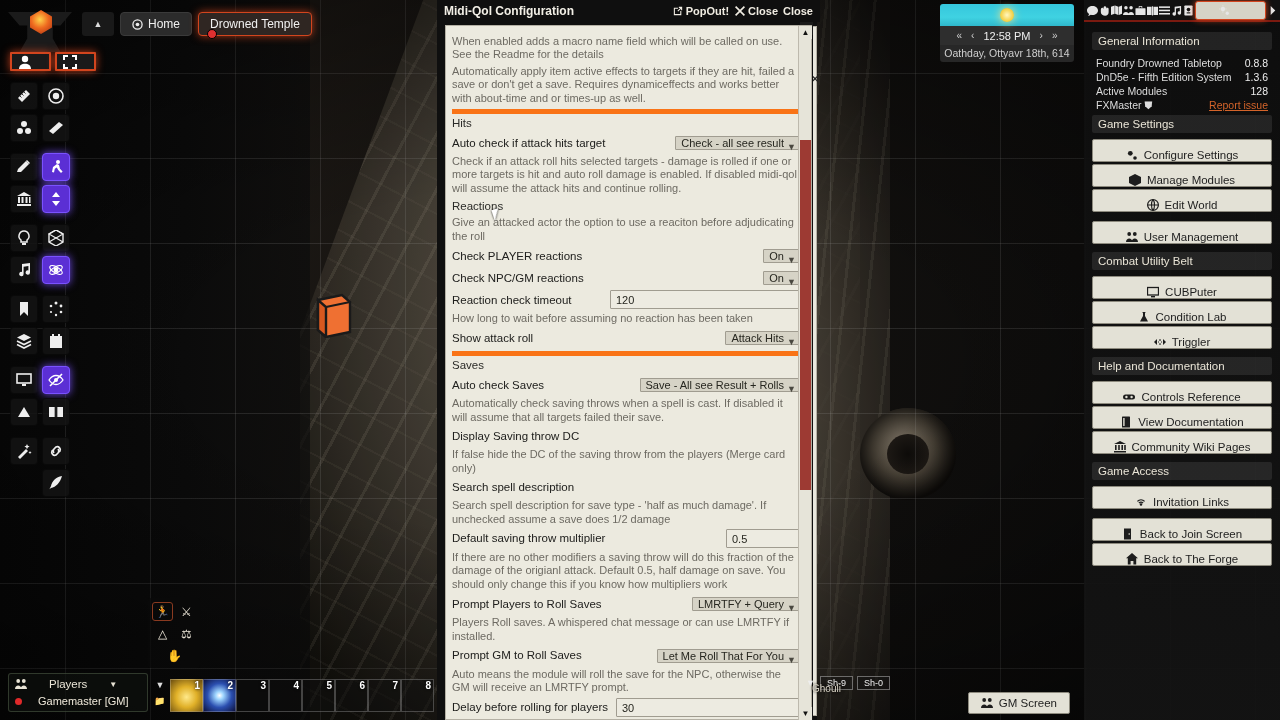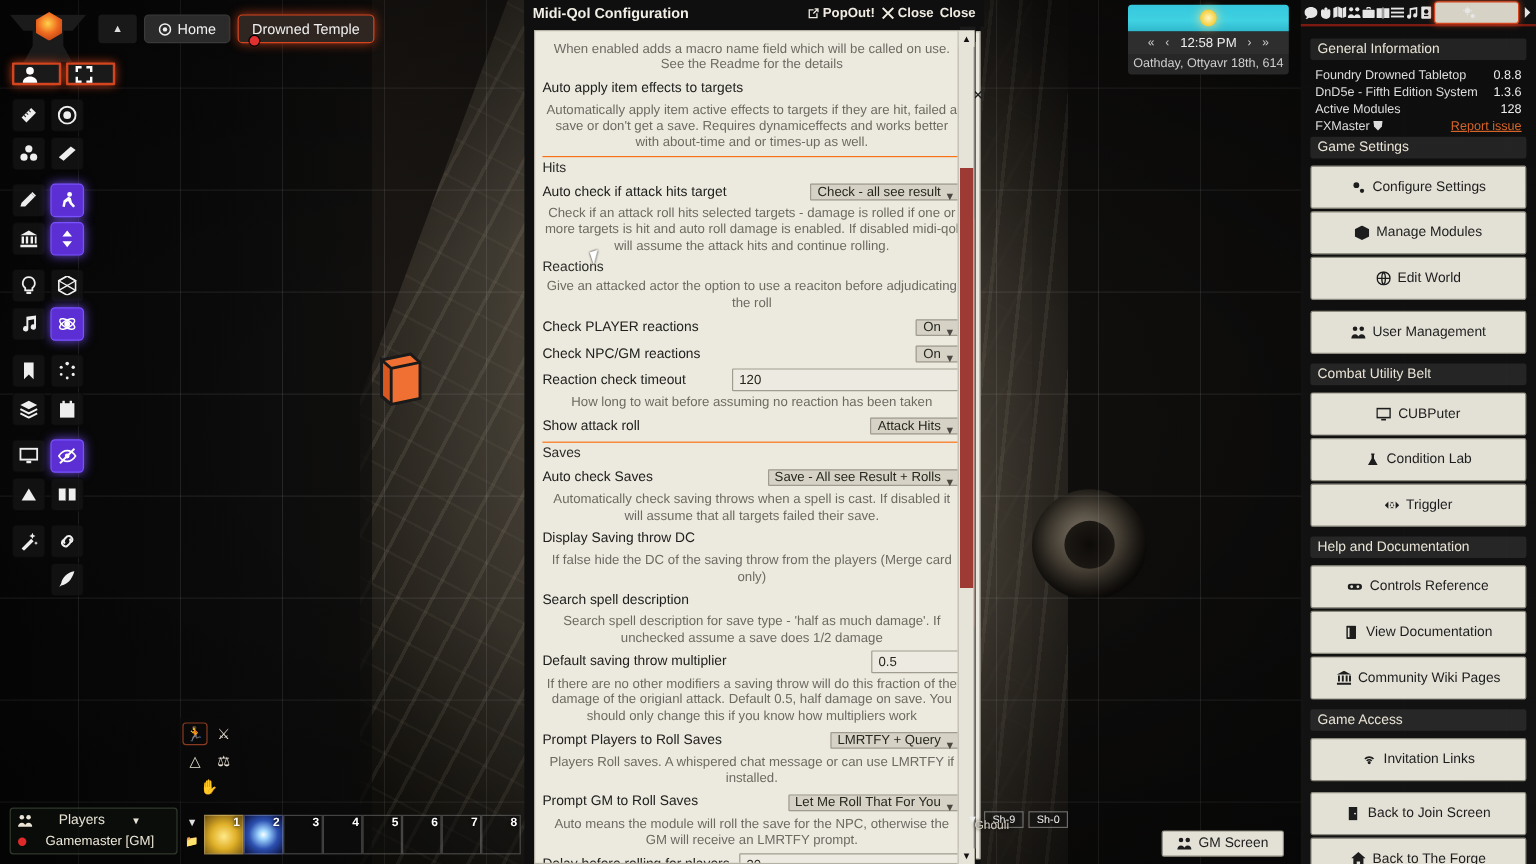--- a/index.html
+++ b/index.html
@@ -120,22 +120,22 @@
     color:#e6e6e6; font-size:10px; margin:0 .5px; }
   .sb-tab.sel{ border:1px solid #d2451e; border-radius:3px; box-shadow:0 0 6px rgba(210,69,30,.9); color:#fff;}
   .sb-tab svg{ width:11px; height:11px; fill:#e6e6e6; }
   .sb-body{ padding:8px 8px 14px; overflow:hidden; height:698px; }
   .sb-head{ background:rgba(255,255,255,.09); color:#e9e4d6; font-size:11.5px; padding:3px 6px;
     margin:8px 0 6px; border-radius:2px; }
   .sb-head:first-child{ margin-top:2px; }
   .info-row{ display:flex; justify-content:space-between; color:#ddd; font-size:10.5px; padding:1px 4px; }
   .info-row .v{ color:#ededed; }
   .info-row .warn{ color:#d4642a; text-decoration:underline; }
-  .sbtn{ display:flex; align-items:center; justify-content:center; gap:6px;
-    background:#e3e1d6; color:#1d1d1d; font-size:11.5px; height:36px; margin-bottom:2px;
+  .sbtn{ display:flex; align-items:flex-end; justify-content:center; gap:6px;
+    background:#e3e1d6; color:#1d1d1d; font-size:11.5px; height:23px; margin-bottom:2px;
     border:1px solid #8d8a7e; border-radius:2px; }
   .sbtn svg{ width:12px; height:12px; fill:#1d1d1d; }
   .sbtn.gap{ margin-top:9px; }
 
   
   .players{ position:absolute; left:8px; bottom:8px; width:140px;
     background:rgba(14,18,14,.62); border:1px solid rgba(120,140,110,.35); border-radius:3px;
     padding:4px 6px; }
   .players .ph{ display:flex; align-items:center; gap:22px; color:#e9e4d6; font-size:11.5px; }
   .players .pr{ display:flex; align-items:center; gap:16px; color:#efe9da; font-size:11px; margin-top:5px; }
@@ -183,22 +183,22 @@
   .dlg{ position:absolute; left:437px; top:0; width:383px; height:720px; }
   .dlg-title{ height:22px; background:#0f0f0f; display:flex; align-items:center;
     padding:0 7px; color:#f2efe6; font-size:12px; font-weight:bold; }
   .dlg-title .spacer{ flex:1; }
   .dlg-ctl{ color:#f0ece2; font-size:11px; font-weight:bold; display:flex; align-items:center; gap:3px; }
   .dlg-ctl svg{ width:10px; height:10px; fill:#f0ece2; }
   .dlg-body{ position:absolute; left:8px; top:25px; width:367px; height:695px;
     background:#eceadf; border:1px solid #b4b0a4; overflow:hidden; }
   .form{ padding:6px 10px 0 6px; }
 
-  .hint{ color:#6d6a62; font-size:11px; line-height:1.22; margin:3px 0 2px;text-align:center; }
-  .grp-head{ color:#2b2b28; font-size:11.5px; padding:3px 0 1px; border-top:1px solid #f97316;
+  .hint{ color:#6d6a62; font-size:11px; line-height:1.22; margin:3px 0 2px; }
+  .grp-head{ color:#2b2b28; font-size:11.5px; padding:3px 0 1px; border-top:5px solid #f97316;
     margin-top:4px; }
   .grp-head.plain{ border-top:none; margin-top:0; }
   .row{ display:flex; align-items:center; gap:6px; margin:3px 0; }
   .row .lab{ color:#20201e; font-size:11.5px; white-space:nowrap; }
   .row .ctl{ margin-left:auto; }
   .sel{ width:191px; height:19px; background:#d6d3c6; border:1px solid #a09c90;
     color:#26261f; font-size:11px; padding:0 16px 0 5px; line-height:18px;
     position:relative; border-radius:1px; }
   .sel .car{ position:absolute; right:4px; top:1px; font-size:9px; color:#4a4840; }
   .txt{ height:19px; background:#edebe1; border:1px solid #a09c90; color:#26261f;
@@ -510,24 +510,20 @@
         <span>Close</span>
       </span>
       <span class="dlg-ctl" style="margin-left:5px;">
         <span>Close</span>
       </span>
     </div>
 
     <div class="dlg-body">
       <div class="form" id="form-slot">
           <div class="hint">When enabled adds a macro name field which will be called on use. See the Readme for the details</div>
-          <div class="row">
-            <span class="lab">Auto apply item effects to targets</span>
-            <span class="ctl"><span class="cb"></span></span>
-          </div>
           <div class="hint">Automatically apply item active effects to targets if they are hit, failed a save or don't get a save. Requires dynamiceffects and works better with about-time and or times-up as well.</div>
           <div class="grp-head">Hits</div>
           <div class="row">
             <span class="lab">Auto check if attack hits target</span>
             <span class="ctl"><span class="sel"><span>Check - all see result</span><span class="car">▼</span></span></span>
           </div>
           <div class="hint">Check if an attack roll hits selected targets - damage is rolled if one or more targets is hit and auto roll damage is enabled. If disabled midi-qol will assume the attack hits and continue rolling.</div>
           <div class="grp-head plain">Reactions</div>
           <div class="hint">Give an attacked actor the option to use a reaciton before adjudicating the roll</div>
           <div class="row">

